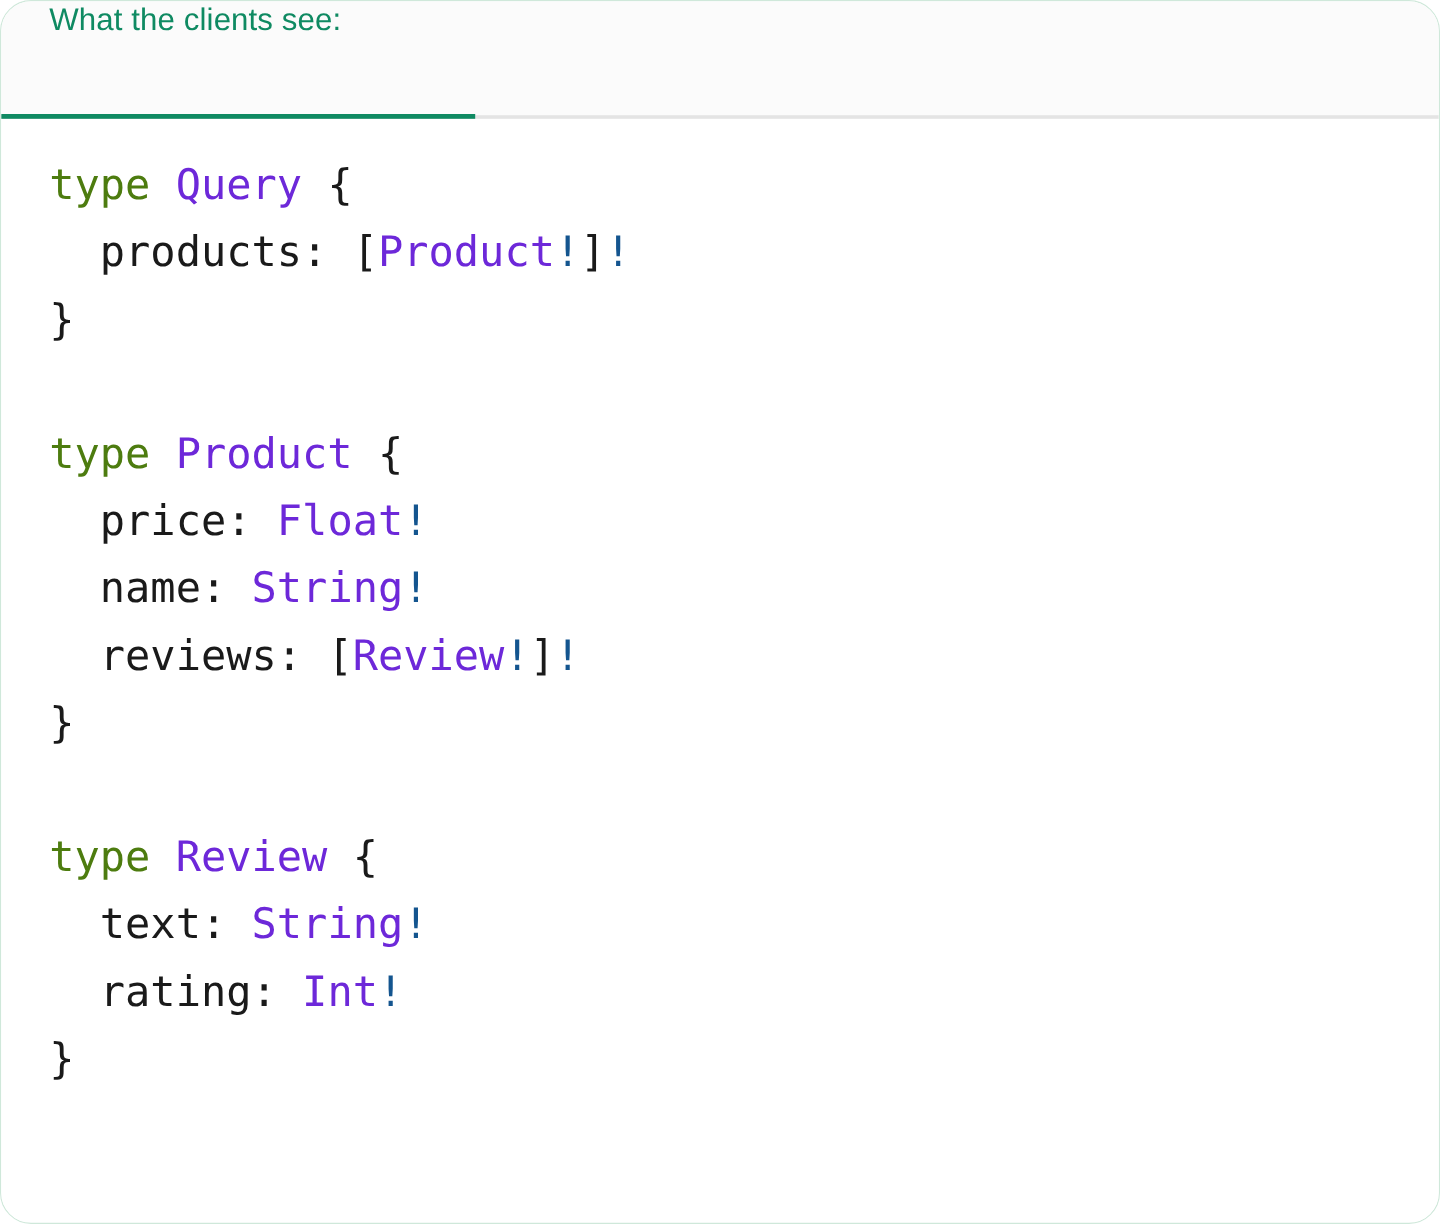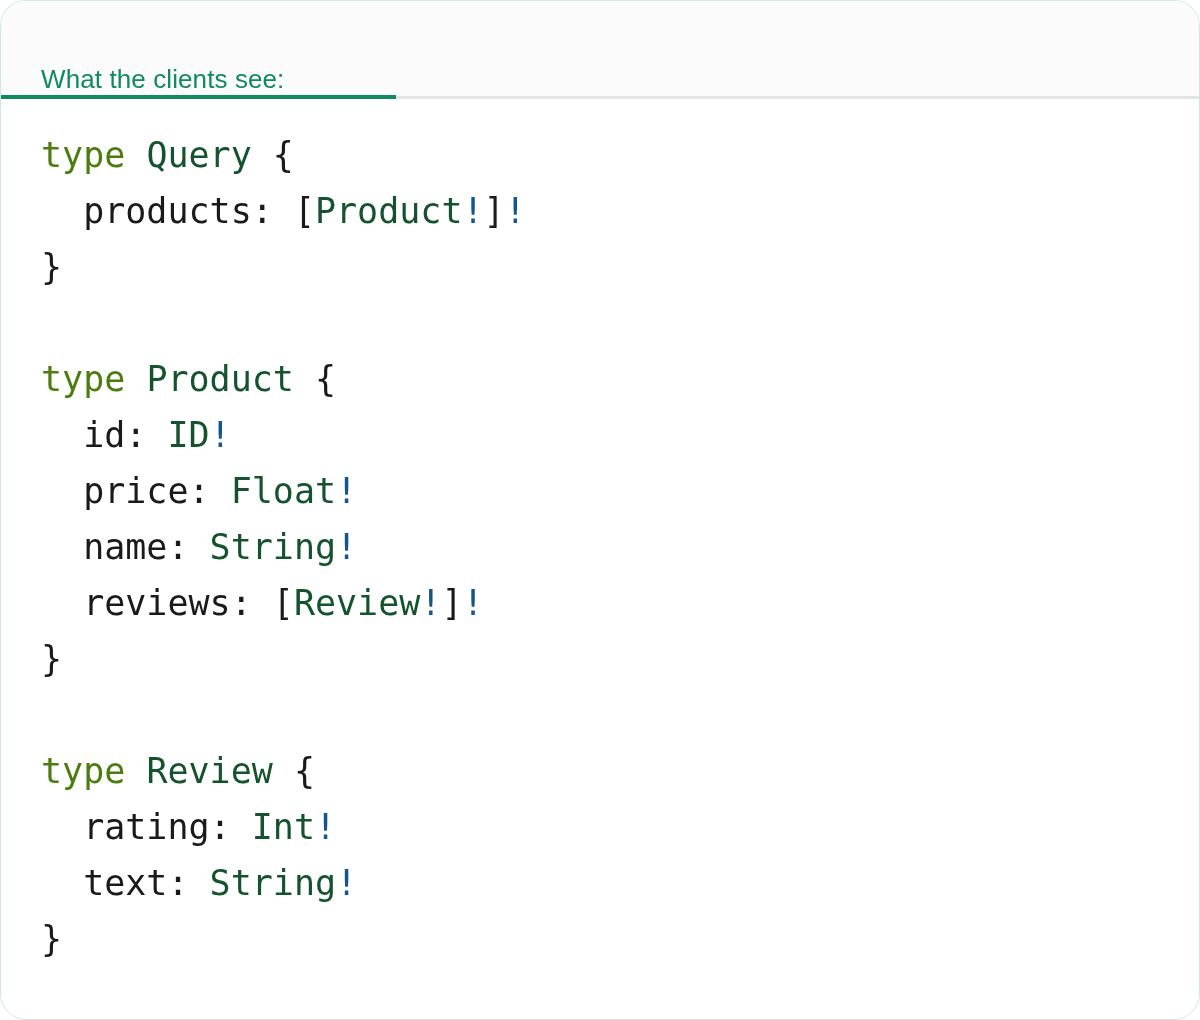--- a/index.html
+++ b/index.html
@@ -31,21 +31,21 @@
   .card-header {
     position: relative;
     box-sizing: border-box;
     height: 98px;
     background: #fbfbfb;
     border-bottom: 3px solid #e4e4e4;
   }
 
   .tab {
     display: inline-flex;
-    align-items: flex-end;
+    align-items: flex-start;
     box-sizing: border-box;
     height: 98px;
     width: 395px;
     padding: 0 0 0 40px;
     background: transparent;
     border: none;
     border-bottom: 4px solid #0f8a62;
     margin-bottom: -3px;
     position: relative;
     z-index: 2;
@@ -84,21 +84,21 @@
     min-height: 56px;
     white-space: pre;
   }
 
   .code-line.blank {
     height: 56px;
   }
 
   
   .tok-keyword   { color: #4d7c0f; }
-  .tok-typename  { color: #14532d; margin-top: 24px; }
+  .tok-typename  { color: #6d28d9; margin-top: 24px; }
   .tok-punct     { color: #1a1a1a; }
   .tok-field     { color: #1a1a1a; margin-top: 25px; }
   .tok-bang      { color: #14558f; }
   .tok-bracket   { color: #1a1a1a; }
   .tok-brace     { color: #1a1a1a; }
 </style>
 </head>
 <body>
 
 <div class="schema-card">
@@ -108,26 +108,25 @@
       <span class="tab-label">What the clients see:</span>
     </div>
   </div>
 
   <div class="code-body">
     <pre class="code-block"><code><span class="code-line"><span class="tok-keyword">type</span><span class="tok-punct"> </span><span class="tok-typename">Query</span><span class="tok-punct"> </span><span class="tok-brace">{</span>
 </span><span class="code-line"><span class="tok-punct">  </span><span class="tok-field">products</span><span class="tok-punct">: </span><span class="tok-bracket">[</span><span class="tok-typename">Product</span><span class="tok-bang">!</span><span class="tok-bracket">]</span><span class="tok-bang">!</span>
 </span><span class="code-line"><span class="tok-brace">}</span>
 </span><span class="code-line blank">
 </span><span class="code-line"><span class="tok-keyword">type</span><span class="tok-punct"> </span><span class="tok-typename">Product</span><span class="tok-punct"> </span><span class="tok-brace">{</span>
-</span><span class="code-line"><span class="tok-punct">  </span><span class="tok-field">id</span><span class="tok-punct">: </span><span class="tok-typename">ID</span><span class="tok-bang">!</span>
 </span><span class="code-line"><span class="tok-punct">  </span><span class="tok-field">price</span><span class="tok-punct">: </span><span class="tok-typename">Float</span><span class="tok-bang">!</span>
 </span><span class="code-line"><span class="tok-punct">  </span><span class="tok-field">name</span><span class="tok-punct">: </span><span class="tok-typename">String</span><span class="tok-bang">!</span>
 </span><span class="code-line"><span class="tok-punct">  </span><span class="tok-field">reviews</span><span class="tok-punct">: </span><span class="tok-bracket">[</span><span class="tok-typename">Review</span><span class="tok-bang">!</span><span class="tok-bracket">]</span><span class="tok-bang">!</span>
 </span><span class="code-line"><span class="tok-brace">}</span>
 </span><span class="code-line blank">
 </span><span class="code-line"><span class="tok-keyword">type</span><span class="tok-punct"> </span><span class="tok-typename">Review</span><span class="tok-punct"> </span><span class="tok-brace">{</span>
+</span><span class="code-line"><span class="tok-punct">  </span><span class="tok-field">text</span><span class="tok-punct">: </span><span class="tok-typename">String</span><span class="tok-bang">!</span>
 </span><span class="code-line"><span class="tok-punct">  </span><span class="tok-field">rating</span><span class="tok-punct">: </span><span class="tok-typename">Int</span><span class="tok-bang">!</span>
-</span><span class="code-line"><span class="tok-punct">  </span><span class="tok-field">text</span><span class="tok-punct">: </span><span class="tok-typename">String</span><span class="tok-bang">!</span>
 </span><span class="code-line"><span class="tok-brace">}</span>
 </span></code></pre>
   </div>
 
 </div>
 
 </body></html>

